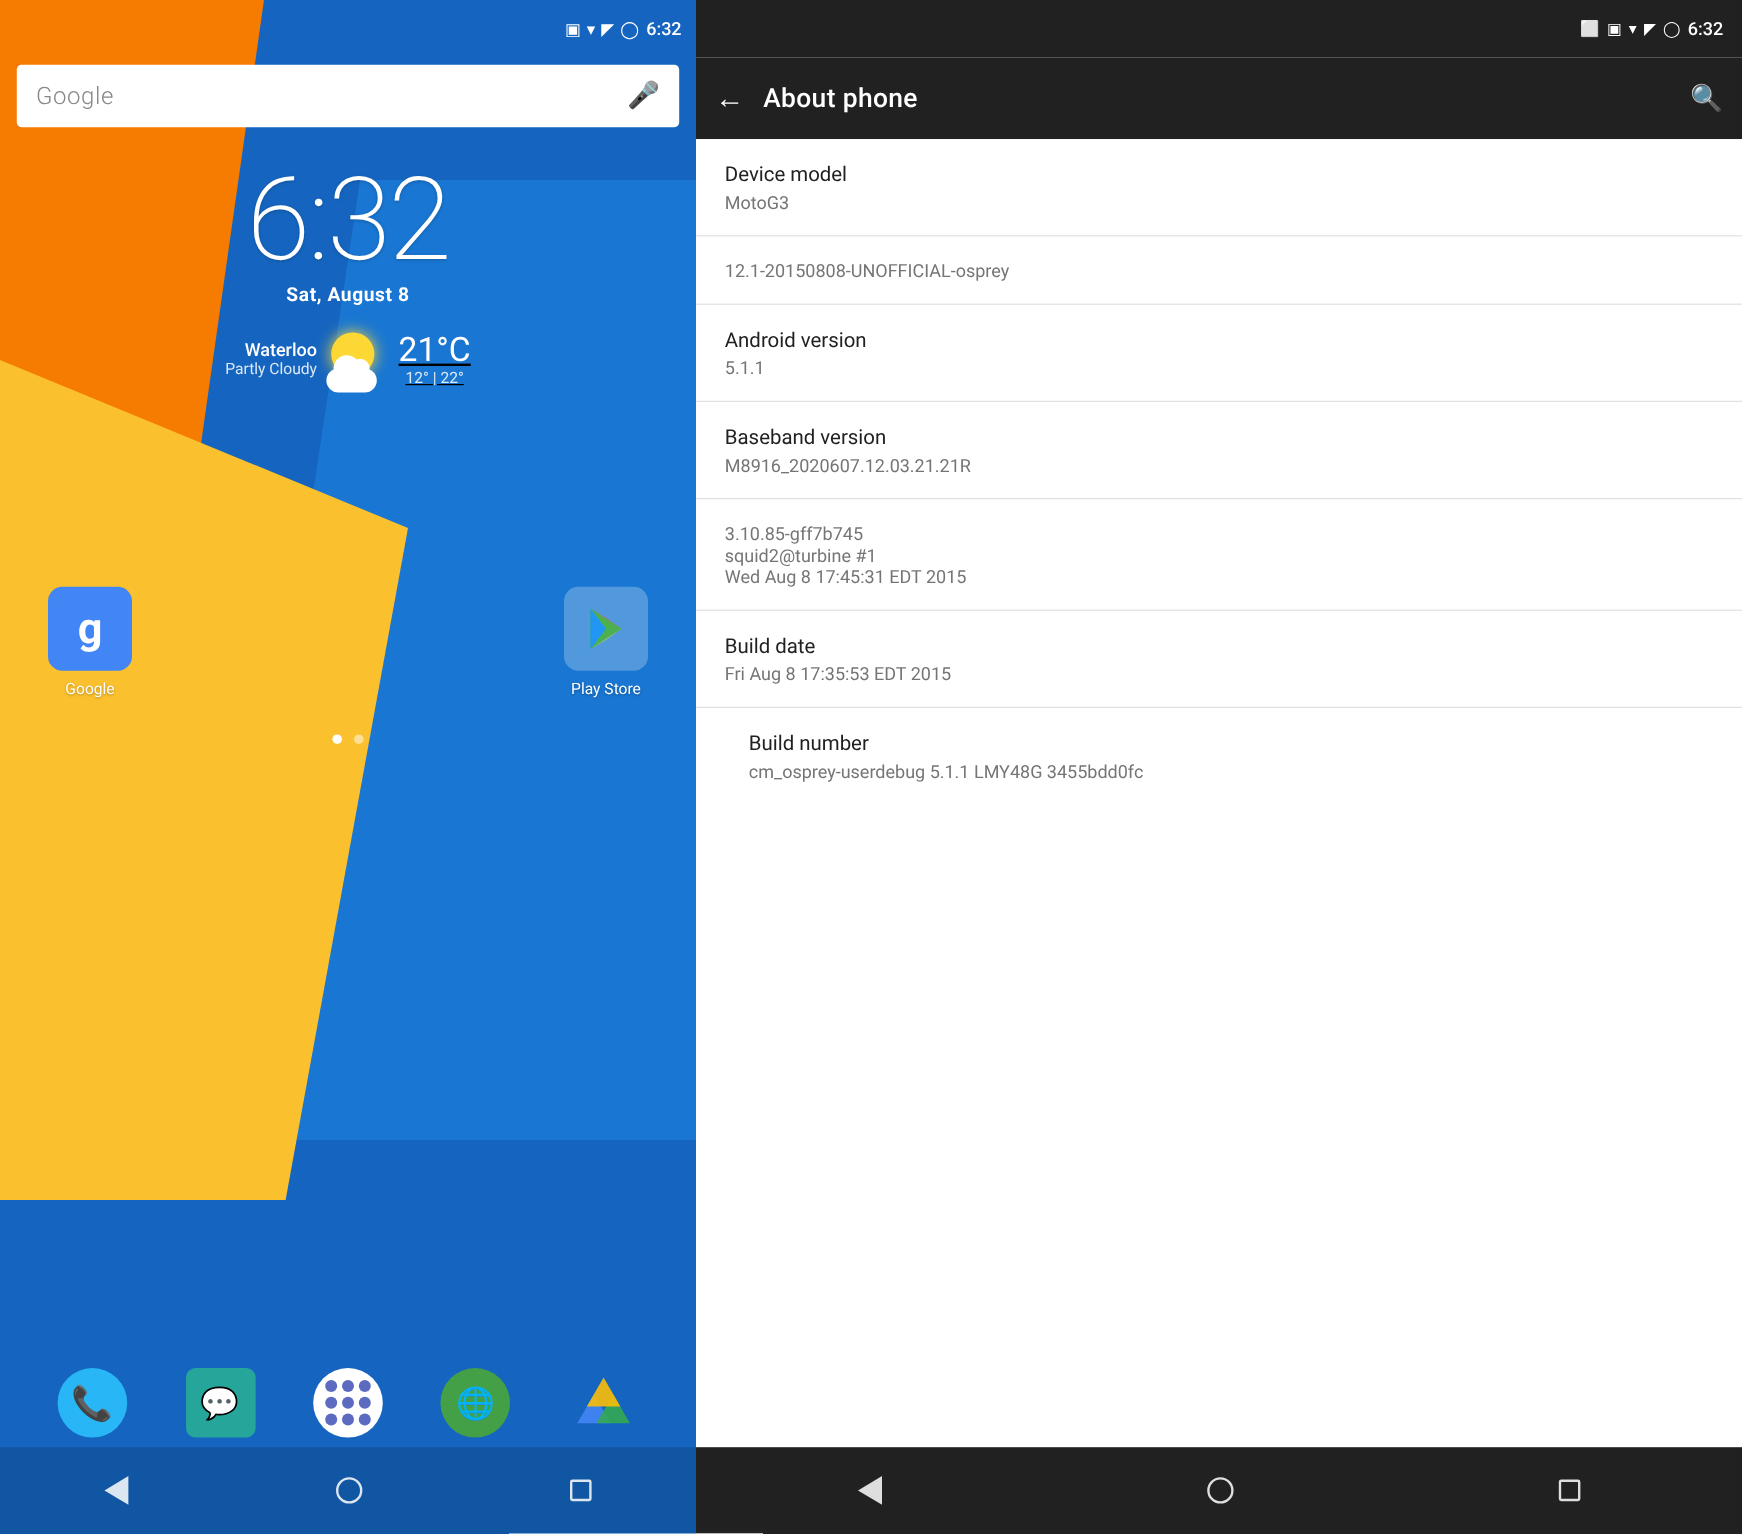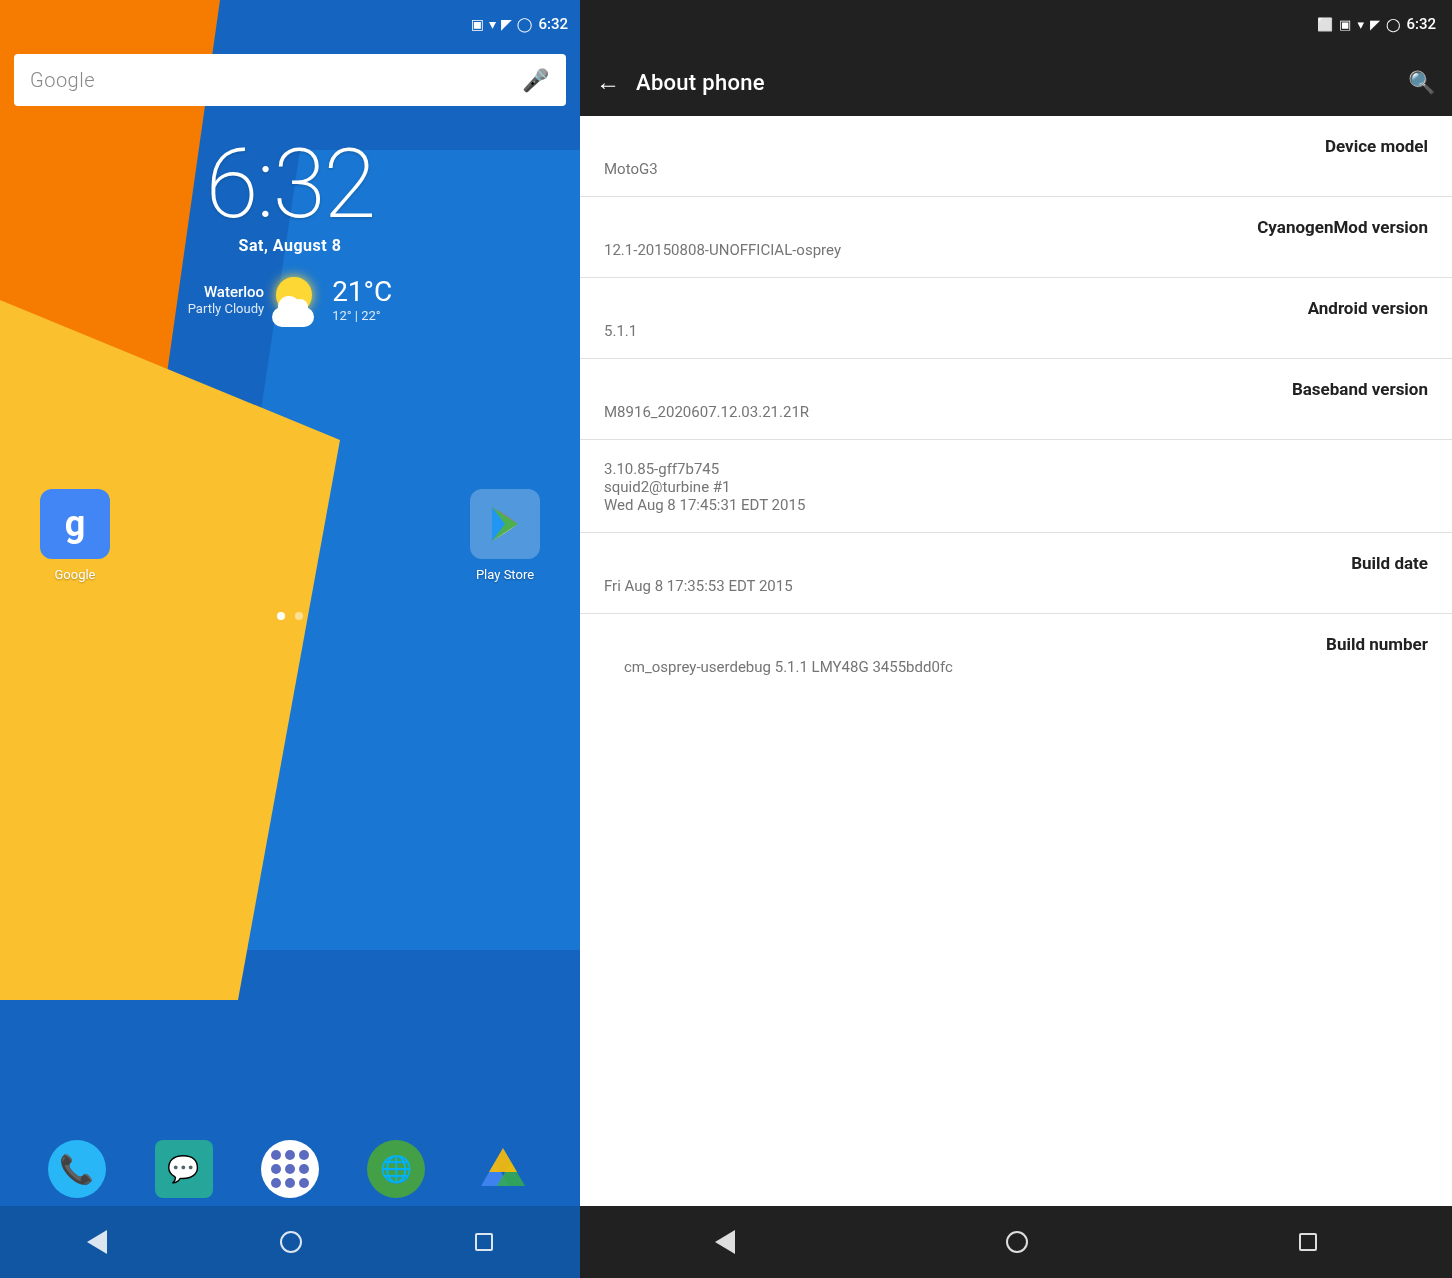--- a/index.html
+++ b/index.html
@@ -214,31 +214,33 @@
       position: absolute;
       width: 16px;
       height: 16px;
       background: white;
       border-radius: 50%;
       top: -8px; left: 20px;
     }
 
     .weather-temp {
       text-align: left;
+      text-decoration: underline;
     }
 
     .temp-current {
       color: white;
       font-size: 28px;
       font-weight: 400;
     }
 
     .temp-range {
       color: rgba(255,255,255,0.85);
       font-size: 13px;
+      text-align: center;
     }
 
     
     .home-icons {
       position: relative;
       z-index: 10;
       display: flex;
       justify-content: space-between;
       padding: 0 40px;
       margin-top: 160px;
@@ -437,23 +439,22 @@
     }
 
     .settings-item:last-child {
       border-bottom: none;
       margin-left: 20px;
     }
 
     .settings-label {
       font-size: 17px;
       color: #212121;
-      font-weight: 700;
+      font-weight: 400;
       margin-bottom: 4px;
-      text-align: right;
     }
 
     .settings-value {
       font-size: 15px;
       color: #757575;
       font-weight: 400;
     }
 
     
     .nav-bar-right {
@@ -634,21 +635,20 @@
   </div>
 
   <div class="settings-list">
 
     <div class="settings-item">
       <div class="settings-label">Device model</div>
       <div class="settings-value">MotoG3</div>
     </div>
 
     <div class="settings-item">
-      <div class="settings-label">CyanogenMod version</div>
       <div class="settings-value">12.1-20150808-UNOFFICIAL-osprey</div>
     </div>
 
     <div class="settings-item">
       <div class="settings-label">Android version</div>
       <div class="settings-value">5.1.1</div>
     </div>
 
     <div class="settings-item">
       <div class="settings-label">Baseband version</div>

